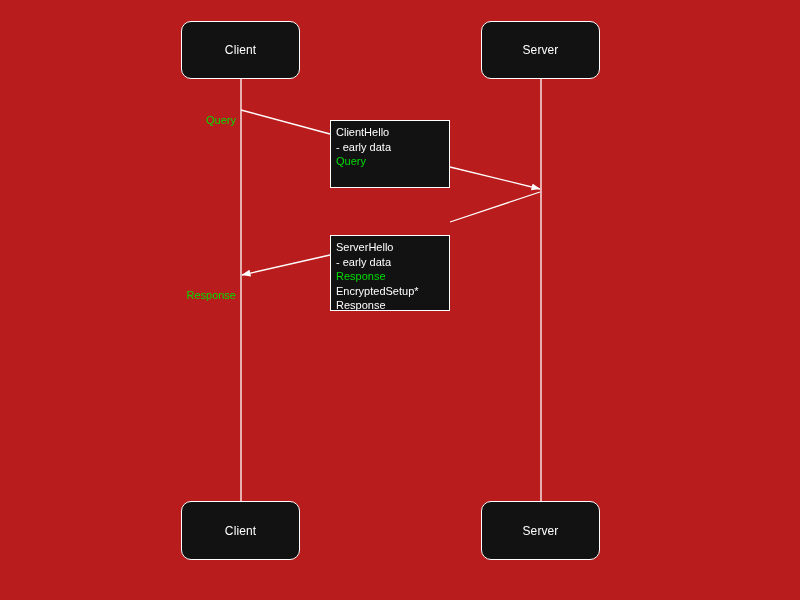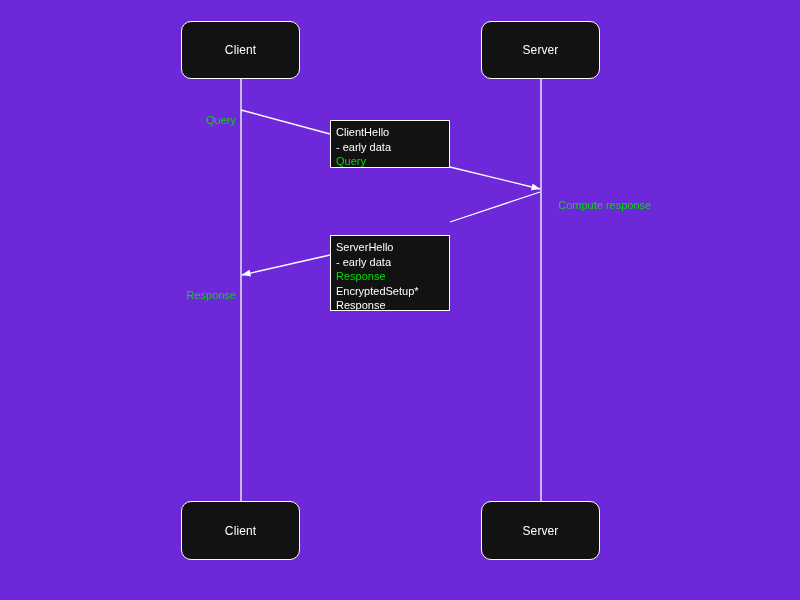--- a/index.html
+++ b/index.html
@@ -4,21 +4,21 @@
 <style>
   html, body {
     margin: 0;
     padding: 0;
     background: #121212;
   }
   #canvas {
     position: relative;
     width: 800px;
     height: 600px;
-    background: #6d28d9;
+    background: #b91c1c;
     overflow: hidden;
     font-family: "Liberation Sans", sans-serif;
   }
   svg.layer {
     position: absolute;
     left: 0;
     top: 0;
     width: 800px;
     height: 600px;
   }
@@ -103,29 +103,26 @@
   </div>
 
   <div class="participant-box" style="left:481px; top:501px; width:119px; height:59px;">
     <span class="participant-label">Server</span>
   </div>
 
   <div class="edge-label right-align" style="left:140px; top:104px; width:96px;">
     <span>Query</span>
   </div>
 
-  <div class="edge-label" style="left:546px; top:189px;">
-    <span>Compute response</span>
-  </div>
 
   <div class="edge-label right-align" style="left:140px; top:279px; width:96px;">
     <span>Response</span>
   </div>
 
-  <div class="note-box" style="left:330px; top:120px; width:120px; height:48px;">
+  <div class="note-box" style="left:330px; top:120px; width:120px; height:68px;">
     <div class="note-line">ClientHello</div>
     <div class="note-line">- early data</div>
     <div class="note-line green">Query</div>
   </div>
 
   <div class="note-box" style="left:330px; top:207px; width:120px; height:76px;margin-top:28px;">
     <div class="note-line">ServerHello</div>
     <div class="note-line">- early data</div>
     <div class="note-line green">Response</div>
     <div class="note-line">EncryptedSetup*</div>

